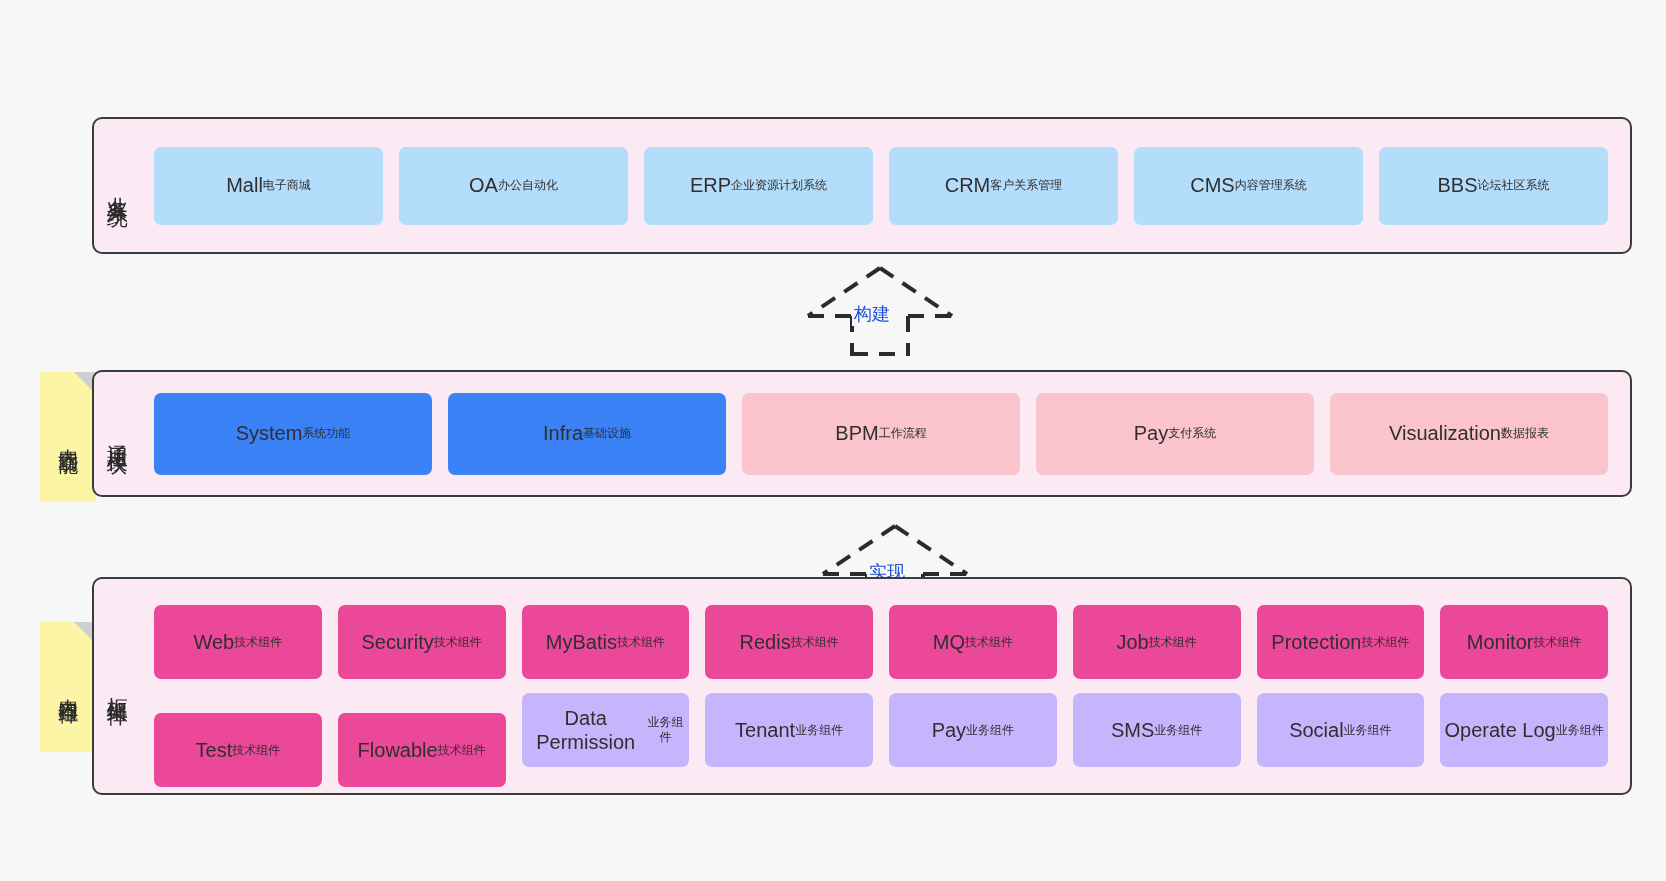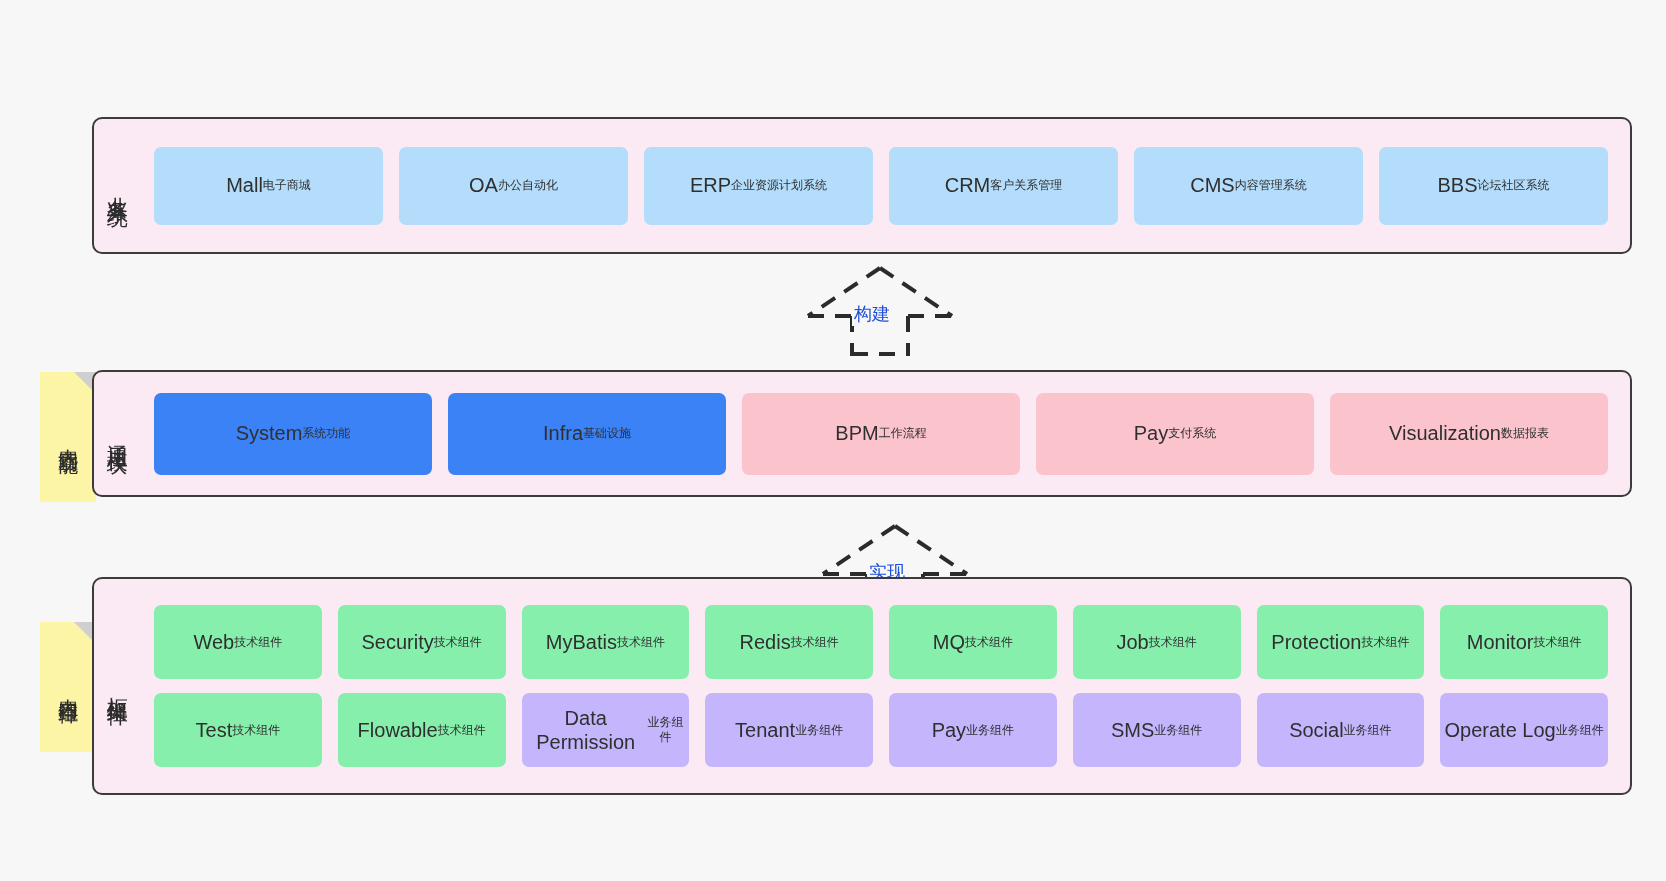--- a/index.html
+++ b/index.html
@@ -65,21 +65,21 @@
   .card .t1 { font-size: 20px; }
   .card .t2 { font-size: 12px; }
 
   .sysrow .card { height: 78px; }
   .modrow .card { height: 82px; }
   .fwrow  .card { height: 74px; }
 
   .c-blue       { background: #b3ddfb; }
   .c-red        { background: #3b82f6; align-items: center; }
   .c-pink       { background: #fbc4cd; }
-  .c-green      { background: #86efac; }
+  .c-green      { background: #ec4899; margin-top: 20px; }
   .c-lightgreen { background: #c4b5fd; }
 
   
   .fw-stack {
     flex: 1 1 auto;
     display: flex;
     flex-direction: column;
     justify-content: center;
     gap: 14px;
     padding: 12px 14px 12px 6px;

